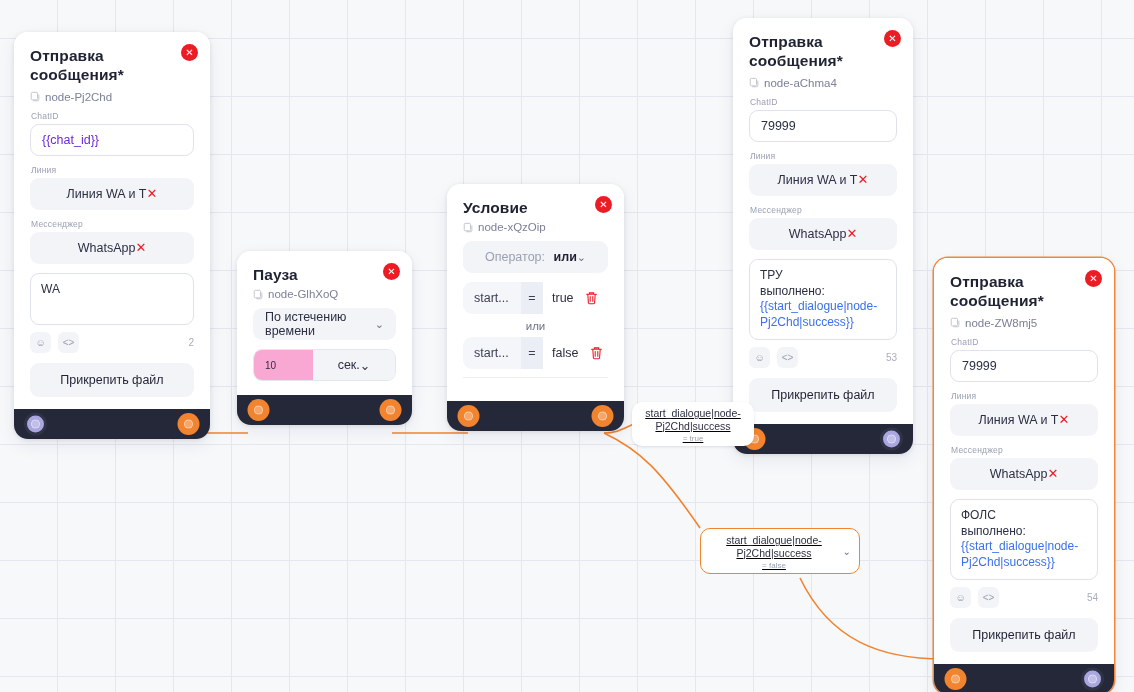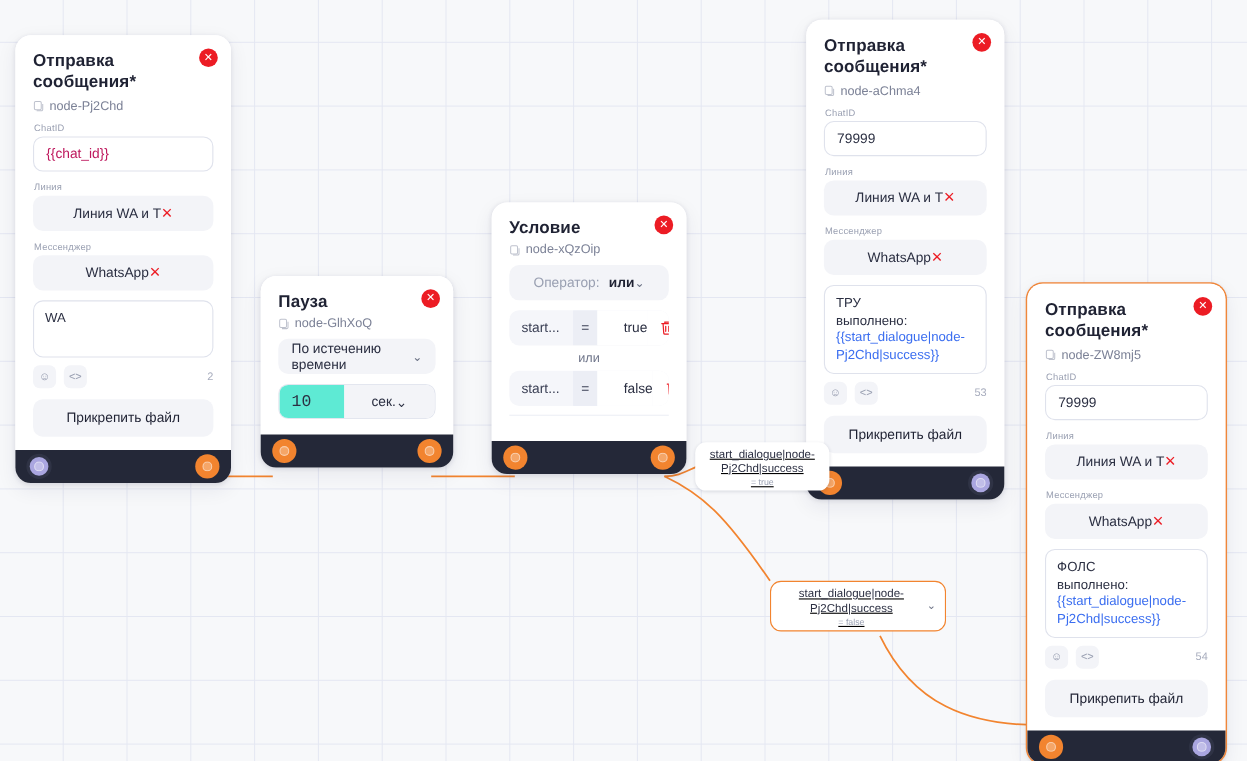--- a/index.html
+++ b/index.html
@@ -87,21 +87,21 @@
 
   .field-label { font-size: 8.5px; color: #9aa0b2; margin: 0 0 3px 1px; letter-spacing:.2px; }
 
   .inp {
     width: 100%; height: 32px;
     border: 1px solid #dfe2ec; border-radius: 9px;
     background: #fff; display: flex; align-items: center;
     padding: 0 11px; font-size: 12.5px; color: #2b2f42;
     margin-bottom: 9px;
   }
-  .inp.blue { color: #be185d; }
+  .inp.blue { color: #6d28d9; }
 
   .pill {
     width: 100%; height: 32px;
     background: #f3f4f8; border-radius: 9px;
     display: flex; align-items: center; justify-content: center;
     padding: 0 12px; font-size: 12.5px; color: #2b2f42;
     margin-bottom: 9px;
   }
   .pill .x { color: #ec1c24; font-size: 13px; font-weight: 600; cursor:pointer; line-height:1; }
   .pill .dd { color:#6c7285; font-size: 11px; }
@@ -134,33 +134,33 @@
 
   
   .cond-row {
     display: flex; align-items: stretch; height: 32px;
     background: #f5f6fa; border-radius: 9px; overflow: hidden;
     margin-bottom: 6px; font-size: 12.5px; color: #2b2f42;
   }
   .cond-row .c-key { flex: 0 0 58px; display:flex; align-items:center; padding-left: 11px; color:#3a3f54; }
   .cond-row .c-op  { flex: 0 0 22px; display:flex; align-items:center; justify-content:center; color:#3a3f54;
                      background:#eceef5; }
-  .cond-row .c-val { flex: 1 1 auto; display:flex; align-items:center; padding-left: 24px; background:#fff; }
+  .cond-row .c-val { flex: 1 1 auto; display:flex; align-items:center; padding-left: 9px; background:#fff; }
   .cond-row .c-del { flex: 0 0 36px; display:flex; align-items:center; justify-content:center; background:#fff; cursor:pointer; }
   .cond-sep { text-align: center; font-size: 11.5px; color: #6e7489; margin: 2px 0 5px; }
   .hr { height:1px; background:#edeff5; margin: 8px 0 9px; }
   .add-cond {
     width: 100%; height: 34px; border-radius: 9px; background: #f3f4f8;
     display:flex; align-items:center; justify-content:center;
     font-size: 12.5px; color:#1f2233; cursor:pointer;
   }
 
   
   .split-row { display: flex; height: 32px; border:1px solid #e3e6ef; border-radius: 9px; overflow:hidden; }
-  .split-row .left { flex: 1 1 auto; background:#5eead4; display:flex; align-items:center; padding-left: 11px; font-size:15px; color:#2b2f42;font-family:Liberation Mono, monospace; }
+  .split-row .left { flex: 1 1 auto; background:#f9a8d4; display:flex; align-items:center; padding-left: 11px; font-size:10px; color:#2b2f42; }
   .split-row .right { flex: 0 0 82px; background:#f3f4f8; display:flex; align-items:center; justify-content:center; padding: 0 11px; font-size:12.5px; color:#2b2f42; }
 
   
   .edge-label {
     position: absolute; z-index: 30;
     background: #ffffff;
     border-radius: 10px;
     padding: 5px 10px 3px;
     text-align: center;
     box-shadow: 0 1px 3px rgba(30,35,70,.13);

